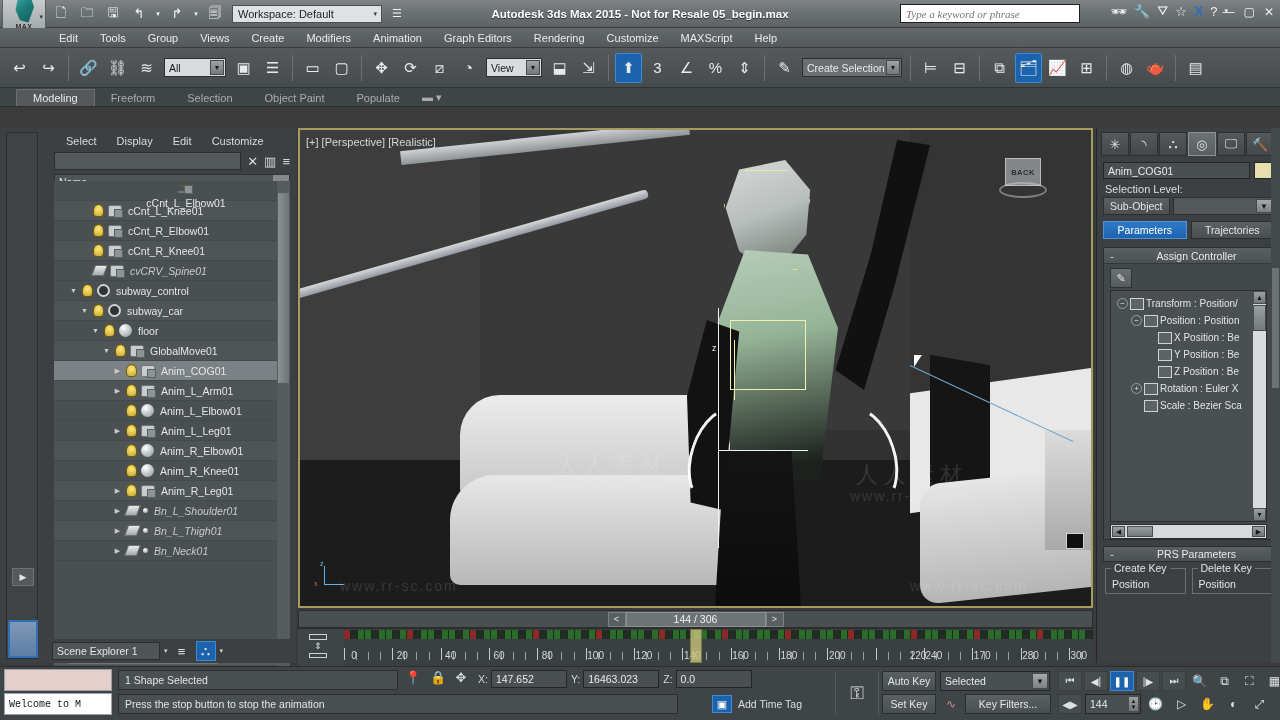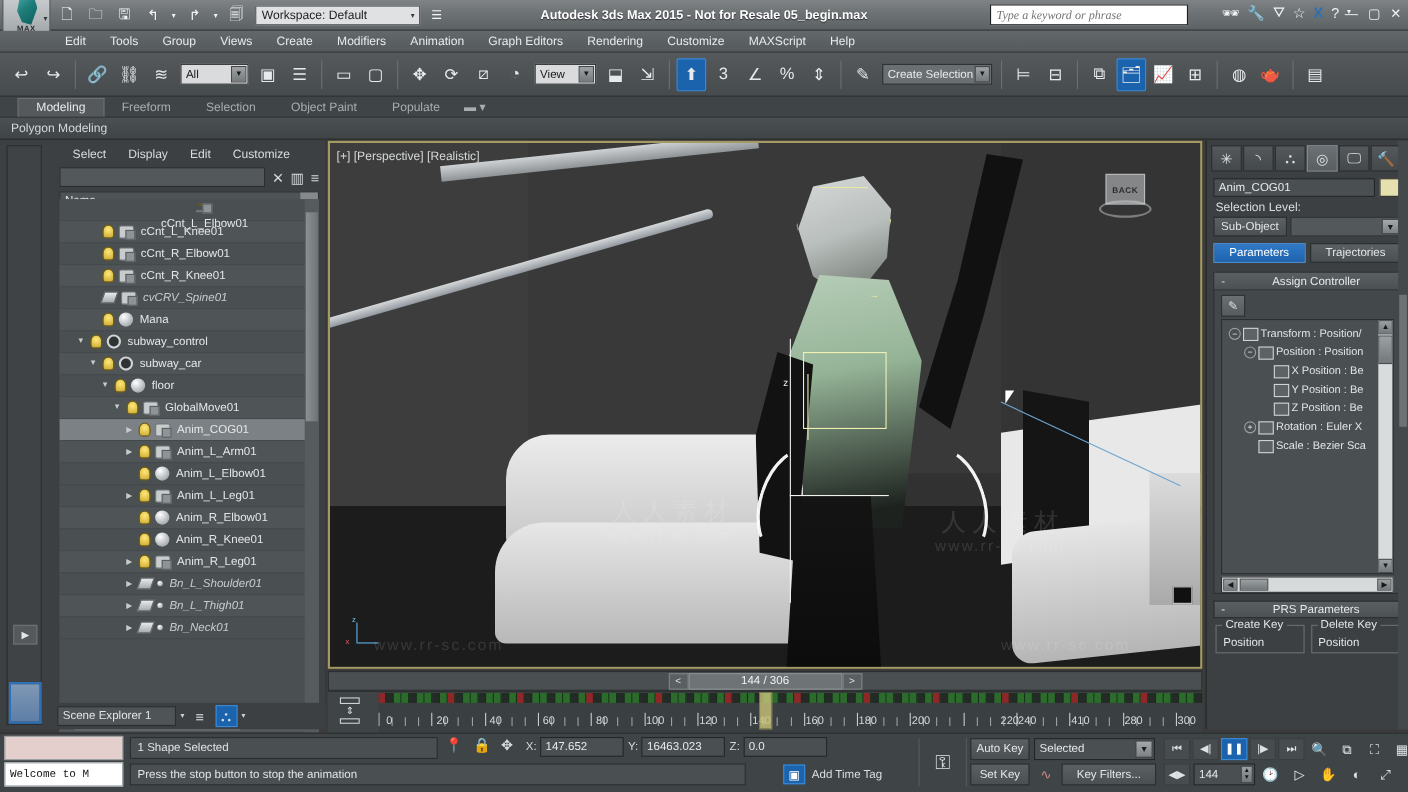--- a/index.html
+++ b/index.html
@@ -544,23 +544,20 @@
   </div>
 
   <div class="ribbon">
     <div class="rtab act">Modeling</div>
     <div class="rtab">Freeform</div>
     <div class="rtab">Selection</div>
     <div class="rtab">Object Paint</div>
     <div class="rtab">Populate</div>
     <div class="rtab" style="padding:2px 6px">▬ ▾</div>
   </div>
-  <div class="ribbon2">
-    <div class="lbl">Polygon Modeling</div>
-  </div>
 
   <div class="leftpanel">
     <div class="leftrail">
       <div class="pbtn">▶</div>
       <div class="bluebtn"></div>
     </div>
 
     <div class="seInner">
       <div class="se-menu">
         <div>Select</div>
@@ -603,26 +600,20 @@
               <span class="arr"></span>
               <span class="bulb"></span>
               <span class="hlp"></span>
               <span class="nm">cCnt_R_Knee01</span>
             </div>
             <div class="trow" style="padding-left: 26px;">
               <span class="arr"></span>
               <span class="lay"></span>
               <span class="hlp"></span>
               <span class="nm it">cvCRV_Spine01</span>
-            </div>
-            <div class="trow alt" style="padding-left: 26px;">
-              <span class="arr"></span>
-              <span class="bulb"></span>
-              <span class="sph"></span>
-              <span class="nm">Mana</span>
             </div>
             <div class="trow" style="padding-left: 15px;">
               <span class="arr">▼</span>
               <span class="bulb"></span>
               <span class="circ"></span>
               <span class="nm">subway_control</span>
             </div>
             <div class="trow alt" style="padding-left: 26px;">
               <span class="arr">▼</span>
               <span class="bulb"></span>
@@ -977,21 +968,21 @@
           <div class="tlabel" style="left: 154.968px;">60</div>
           <div class="tlabel" style="left: 203.29px;">80</div>
           <div class="tlabel" style="left: 251.613px;">100</div>
           <div class="tlabel" style="left: 299.935px;">120</div>
           <div class="tlabel" style="left: 348.258px;">140</div>
           <div class="tlabel" style="left: 396.581px;">160</div>
           <div class="tlabel" style="left: 444.903px;">180</div>
           <div class="tlabel" style="left: 493.226px;">200</div>
           <div class="tlabel" style="left: 574px;">220</div>
           <div class="tlabel" style="left: 589.871px;">240</div>
-          <div class="tlabel" style="left: 638.194px;">410</div>
+          <div class="tlabel" style="left: 638.194px;">170</div>
           <div class="tlabel" style="left: 686.516px;">280</div>
           <div class="tlabel" style="left: 734.839px;">300</div>
         </div>
       <div class="thumbtime" id="timethumb" style="left: 345.923px;"></div>
     </div>
   </div>
 
   <div class="rightpanel">
     <div class="cp-tabs">
       <div class="cp-tab">✳</div>

